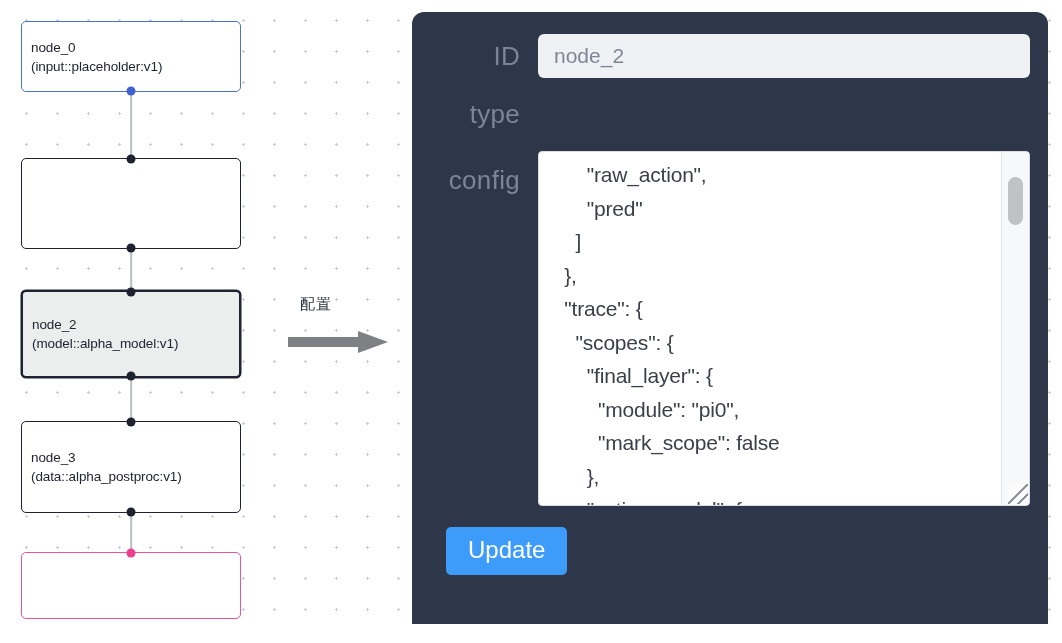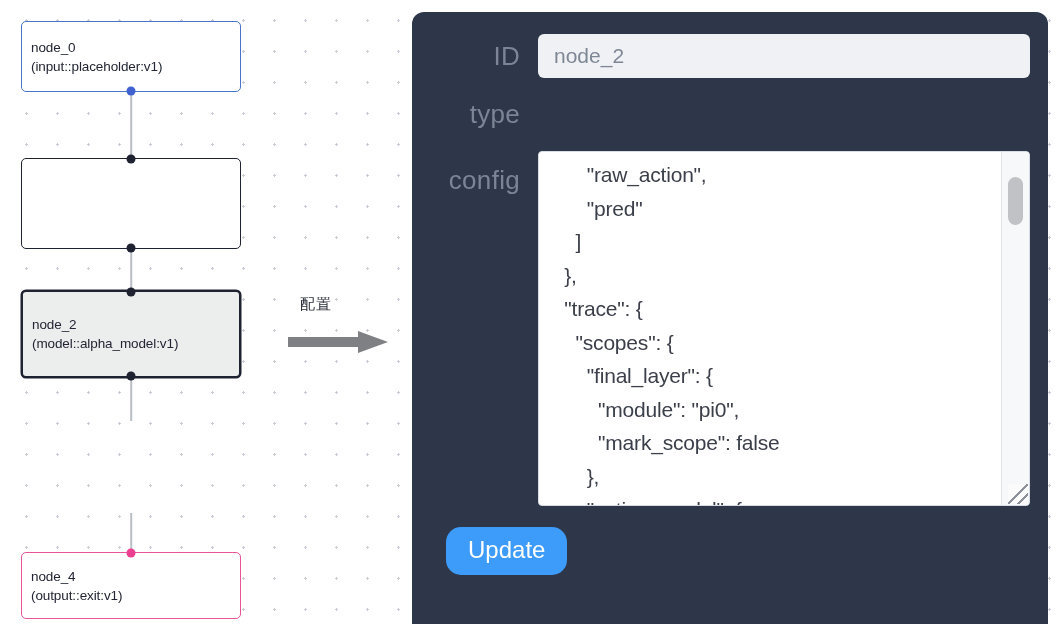--- a/index.html
+++ b/index.html
@@ -216,21 +216,21 @@
       linear-gradient(135deg, rgba(0,0,0,0) 70%, #8d9199 70%, #8d9199 78%, rgba(0,0,0,0) 78%);
     background-color: #fbfbfc;
     cursor: nwse-resize;
   }
 
   #update-button {
     display: block;
     margin: 18px 0 0 16px;
     background: #3d9bfa;
     border: none;
-    border-radius: 15px;
+    border-radius: 5px;
     color: #ffffff;
     font-size: 24px;
     font-family: "Liberation Sans", sans-serif;
     padding: 9px 22px 11px 22px;
     cursor: pointer;
   }
 </style>
 </head>
 <body>
 
@@ -254,24 +254,28 @@
       <span class="handle bottom"></span>
     </div>
 
     <div class="node is-selected" style="left:21px; top:290px; width:220px; height:88px;">
       <span class="node-text" style="white-space:pre-line;">node_2
 (model::alpha_model:v1)</span>
       <span class="handle top"></span>
       <span class="handle bottom"></span>
     </div>
 
+    <div class="node" style="left:21px; top:421px; width:220px; height:92px;">
+      <span class="node-text" style="white-space:pre-line;">node_3
+(data::alpha_postproc:v1)</span>
+      <span class="handle top"></span>
+      <span class="handle bottom"></span>
+    </div>
 
     <div class="node is-output" style="left:21px; top:552px; width:220px; height:67px;">
-      <span class="node-text" style="white-space:pre-line;">node_4
-(output::exit:v1)</span>
       <span class="handle top pink"></span>
     </div>
 
     <div id="arrow-group">
       <div id="arrow-label">配置</div>
       <svg id="arrow-shape" viewBox="0 0 100 22" xmlns="http://www.w3.org/2000/svg">
         <polygon points="0,6 70,6 70,0 100,11 70,22 70,16 0,16" fill="#7f8084"></polygon>
       </svg>
     </div>
   </div>

